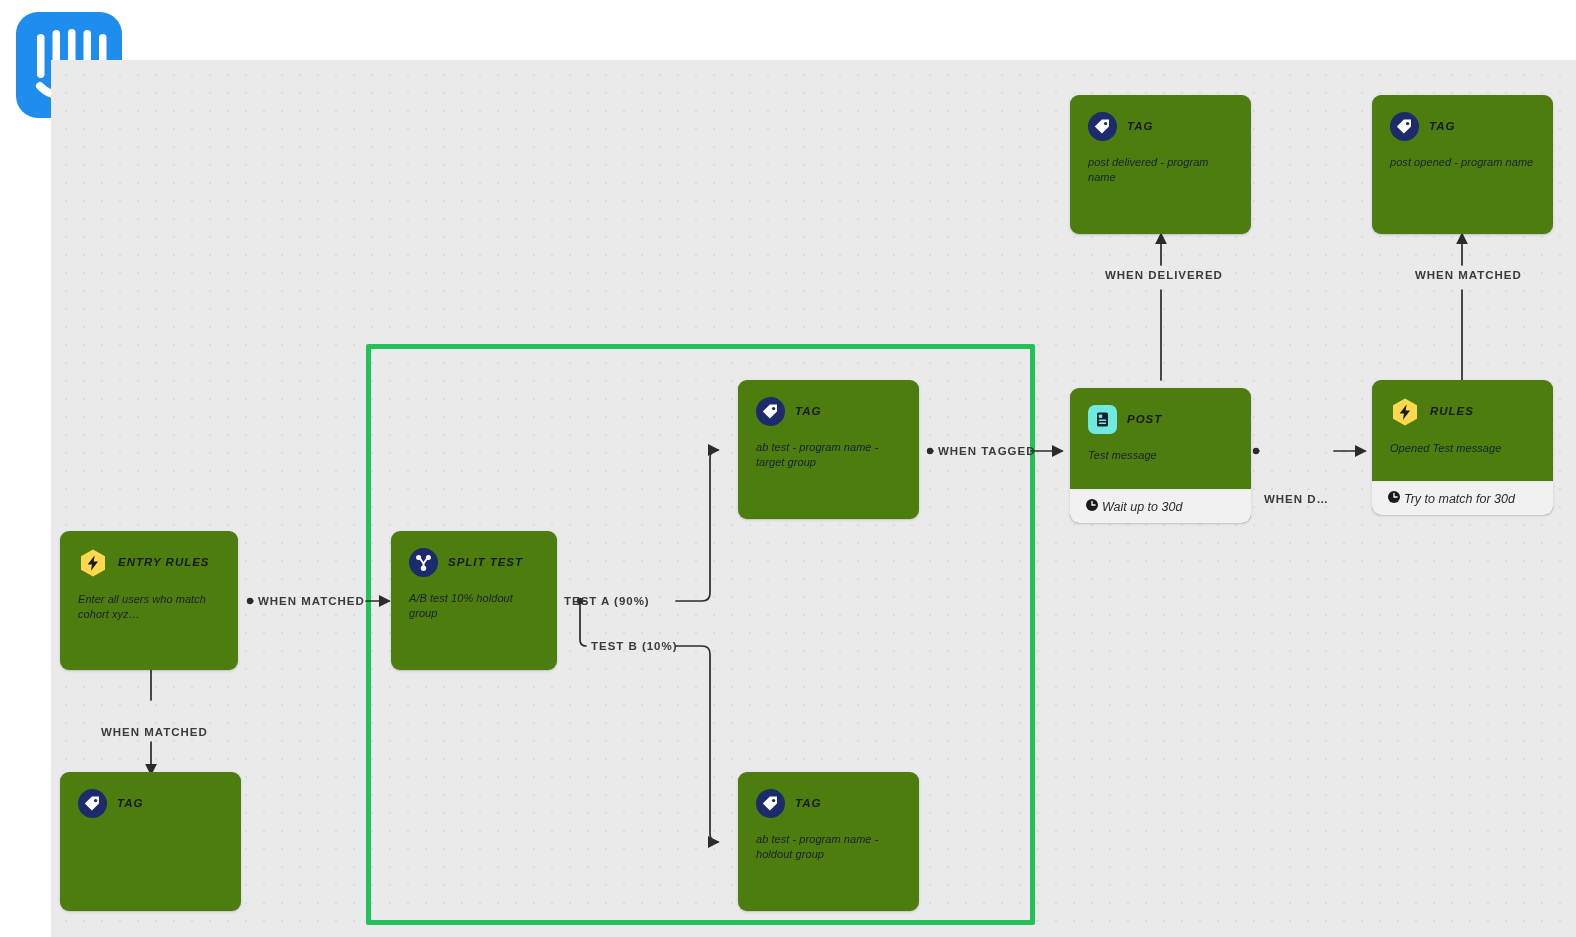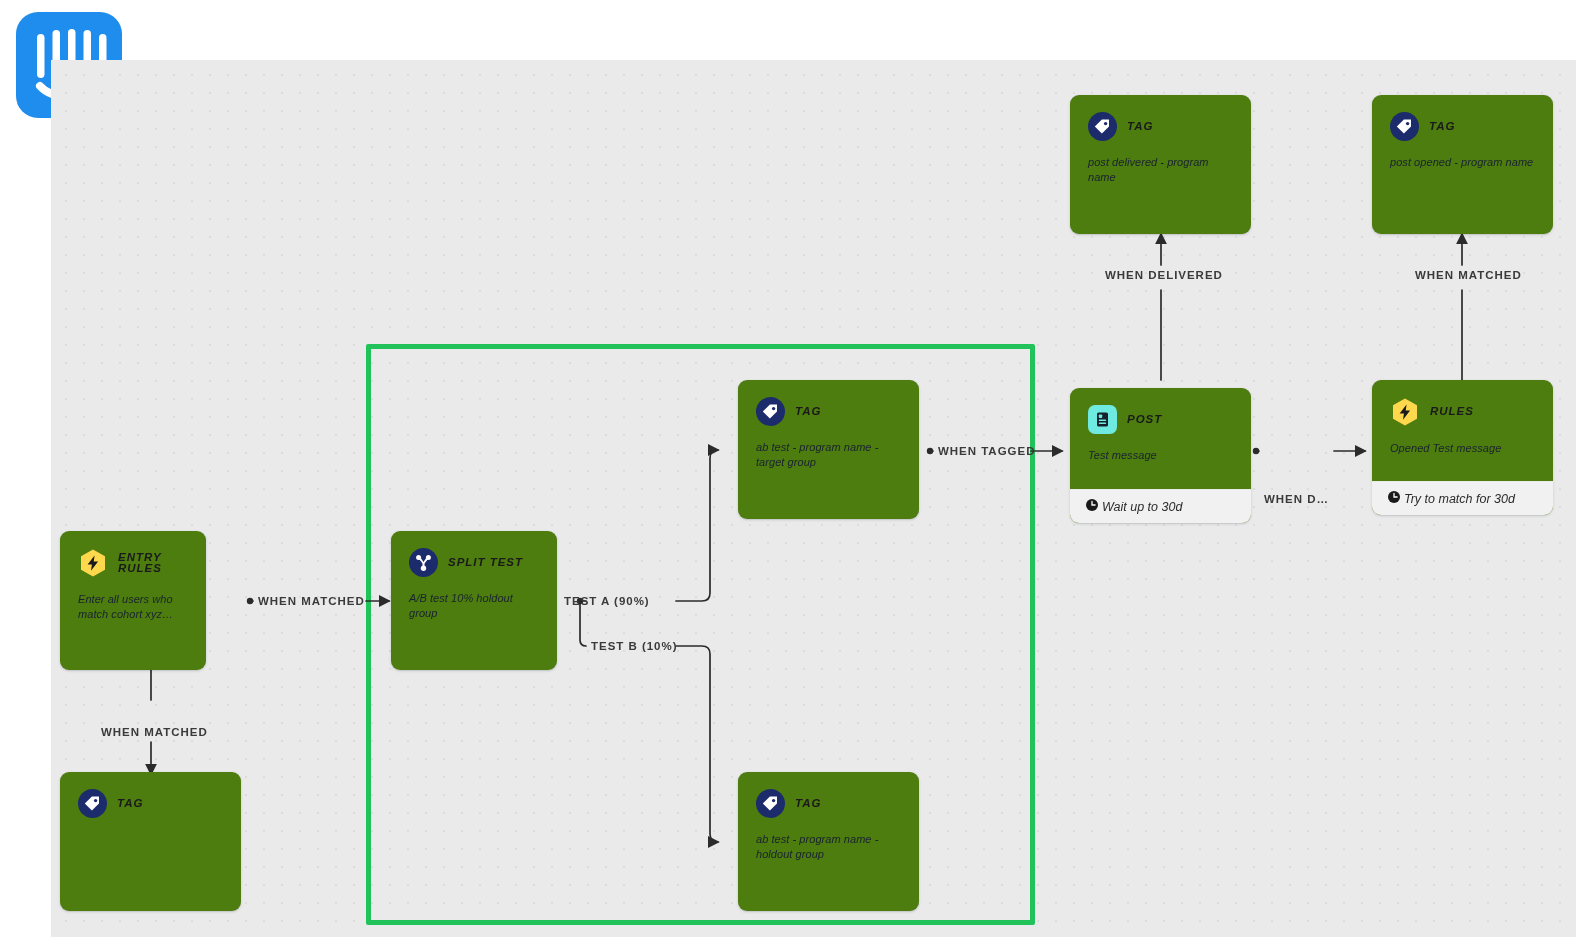--- a/index.html
+++ b/index.html
@@ -134,21 +134,21 @@
 
   <div class="edge-label" style="left:258px; top:596px;">WHEN MATCHED</div>
   <div class="edge-label" style="left:101px; top:727px;">WHEN MATCHED</div>
   <div class="edge-label" style="left:564px; top:596px;">TEST A (90%)</div>
   <div class="edge-label" style="left:591px; top:641px;">TEST B (10%)</div>
   <div class="edge-label" style="left:938px; top:446px;">WHEN TAGGED</div>
   <div class="edge-label" style="left:1264px; top:446px;margin-top:48px;">WHEN D…</div>
   <div class="edge-label" style="left:1105px; top:270px;text-align:right;">WHEN DELIVERED</div>
   <div class="edge-label" style="left:1415px; top:270px;">WHEN MATCHED</div>
 
-  <div class="node" style="left:60px; top:531px; width:146px; height:139px;">
+  <div class="node" style="left:60px; top:531px; width:178px; height:139px;">
     <div class="node-body">
       <div class="node-head">
         <span class="ic ic-hex">
           <svg viewBox="0 0 30 30">
               <polygon points="15,1.5 27,8.25 27,21.75 15,28.5 3,21.75 3,8.25" fill="#FFD84D"></polygon>
             <path d="M16.6 7.5 L9.6 16.4 h4.3 l-0.9 6.3 l7.1 -9.1 h-4.4 z" fill="#1A1A1A"></path>
             </svg>
         </span>
         <span class="node-kind">ENTRY RULES</span>
       </div>

